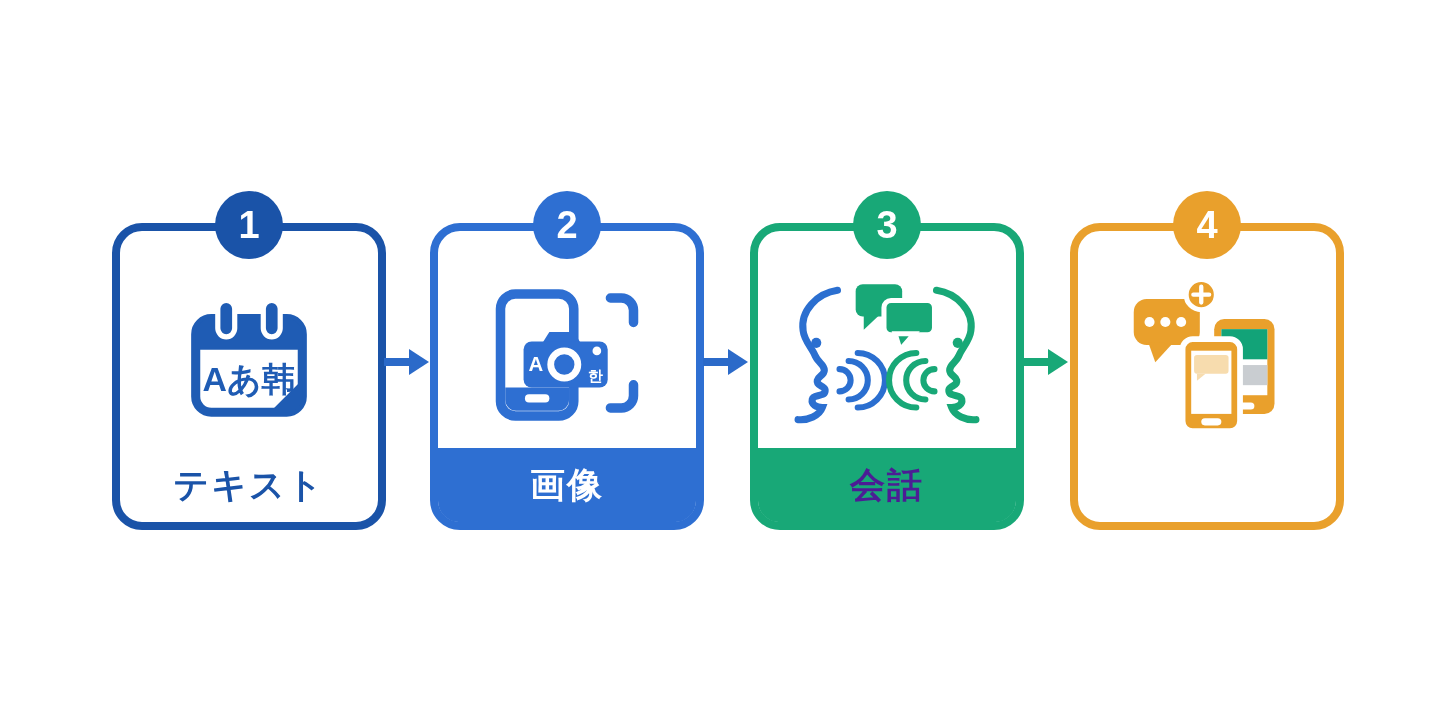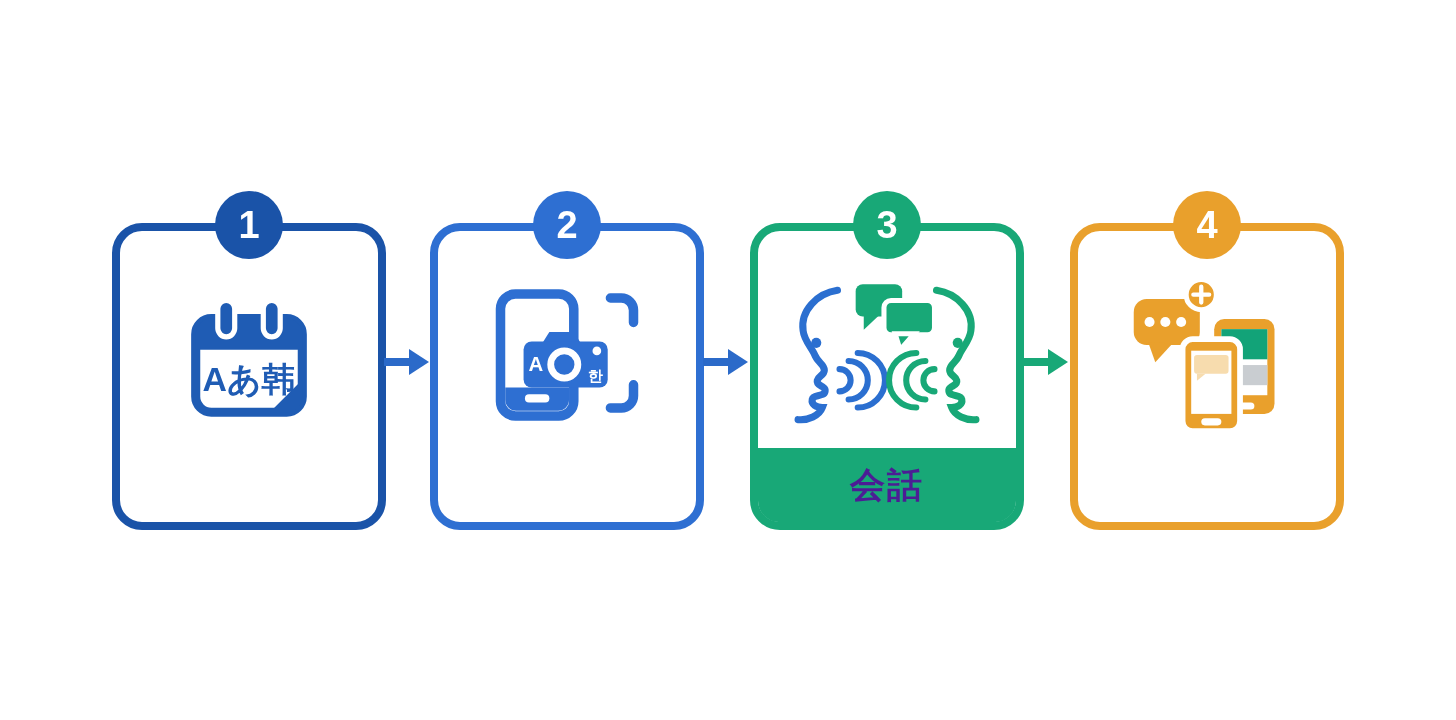--- a/index.html
+++ b/index.html
@@ -67,39 +67,45 @@
     <div class="icon-area">
       <svg width="136" height="130" viewBox="0 0 100 100">
         <rect x="9" y="22" width="82" height="72" rx="12" fill="#fff" class="s-icon-blue" stroke-width="7"></rect>
         <path d="M9 46 v-12 a12 12 0 0 1 12 -12 h58 a12 12 0 0 1 12 12 v12 z" class="f-icon-blue"></path>
         <rect x="26" y="8" width="13" height="28" rx="6.5" class="f-icon-blue" stroke="#fff" stroke-width="4"></rect>
         <rect x="61" y="8" width="13" height="28" rx="6.5" class="f-icon-blue" stroke="#fff" stroke-width="4"></rect>
         <path d="M66 94 L91 69 v13 a12 12 0 0 1 -12 12 z" class="f-icon-blue"></path>
         <text x="50" y="78" text-anchor="middle" font-size="26" font-weight="bold" class="f-icon-blue">Aあ韩</text>
       </svg>
     </div>
+    <div class="footer">
+      <span>テキスト</span>
+    </div>
   </div>
 
   <div class="card card2">
     <div class="badge">2</div>
     <div class="icon-area">
       <svg width="152" height="136" viewBox="0 0 112 100">
         <rect x="7" y="5" width="54" height="90" rx="11" fill="#fff" class="s-step2" stroke-width="7"></rect>
         <path d="M10.5 74 h47 v9 a8 8 0 0 1 -8 8 h-31 a8 8 0 0 1 -8 -8 z" class="f-step2"></path>
         <rect x="25" y="79" width="18" height="6" rx="3" fill="#fff"></rect>
         <path d="M38 41 l5 -8 h18 l5 8 z" class="f-step2"></path>
         <rect x="24" y="40" width="62" height="34" rx="6" class="f-step2"></rect>
         <circle cx="54" cy="57" r="10" fill="none" stroke="#fff" stroke-width="5"></circle>
         <circle cx="78" cy="47" r="3.2" fill="#fff"></circle>
         <text x="33" y="62" text-anchor="middle" font-size="15" font-weight="bold" fill="#fff">A</text>
         <text x="77" y="69" text-anchor="middle" font-size="11" font-weight="bold" fill="#fff">한</text>
         <path d="M88 8 h8 a9 9 0 0 1 9 9 v9" fill="none" class="s-step2" stroke-width="7" stroke-linecap="round"></path>
         <path d="M105 72 v8 a9 9 0 0 1 -9 9 h-8" fill="none" class="s-step2" stroke-width="7" stroke-linecap="round"></path>
       </svg>
     </div>
+    <div class="footer">
+      <span>画像</span>
+    </div>
   </div>
 
   <div class="card card3">
     <div class="badge">3</div>
     <div class="icon-area">
       <svg width="192" height="150" viewBox="0 0 190 148">
 
         <g fill="none" class="s-bblue" stroke-width="7" stroke-linecap="round">
           <path d="M46 10 C 26 13, 9 30, 12 50 C 13 60, 21 67, 24 75
                    C 27 82, 33 83, 33 89 C 33 94, 27 95, 26 99

